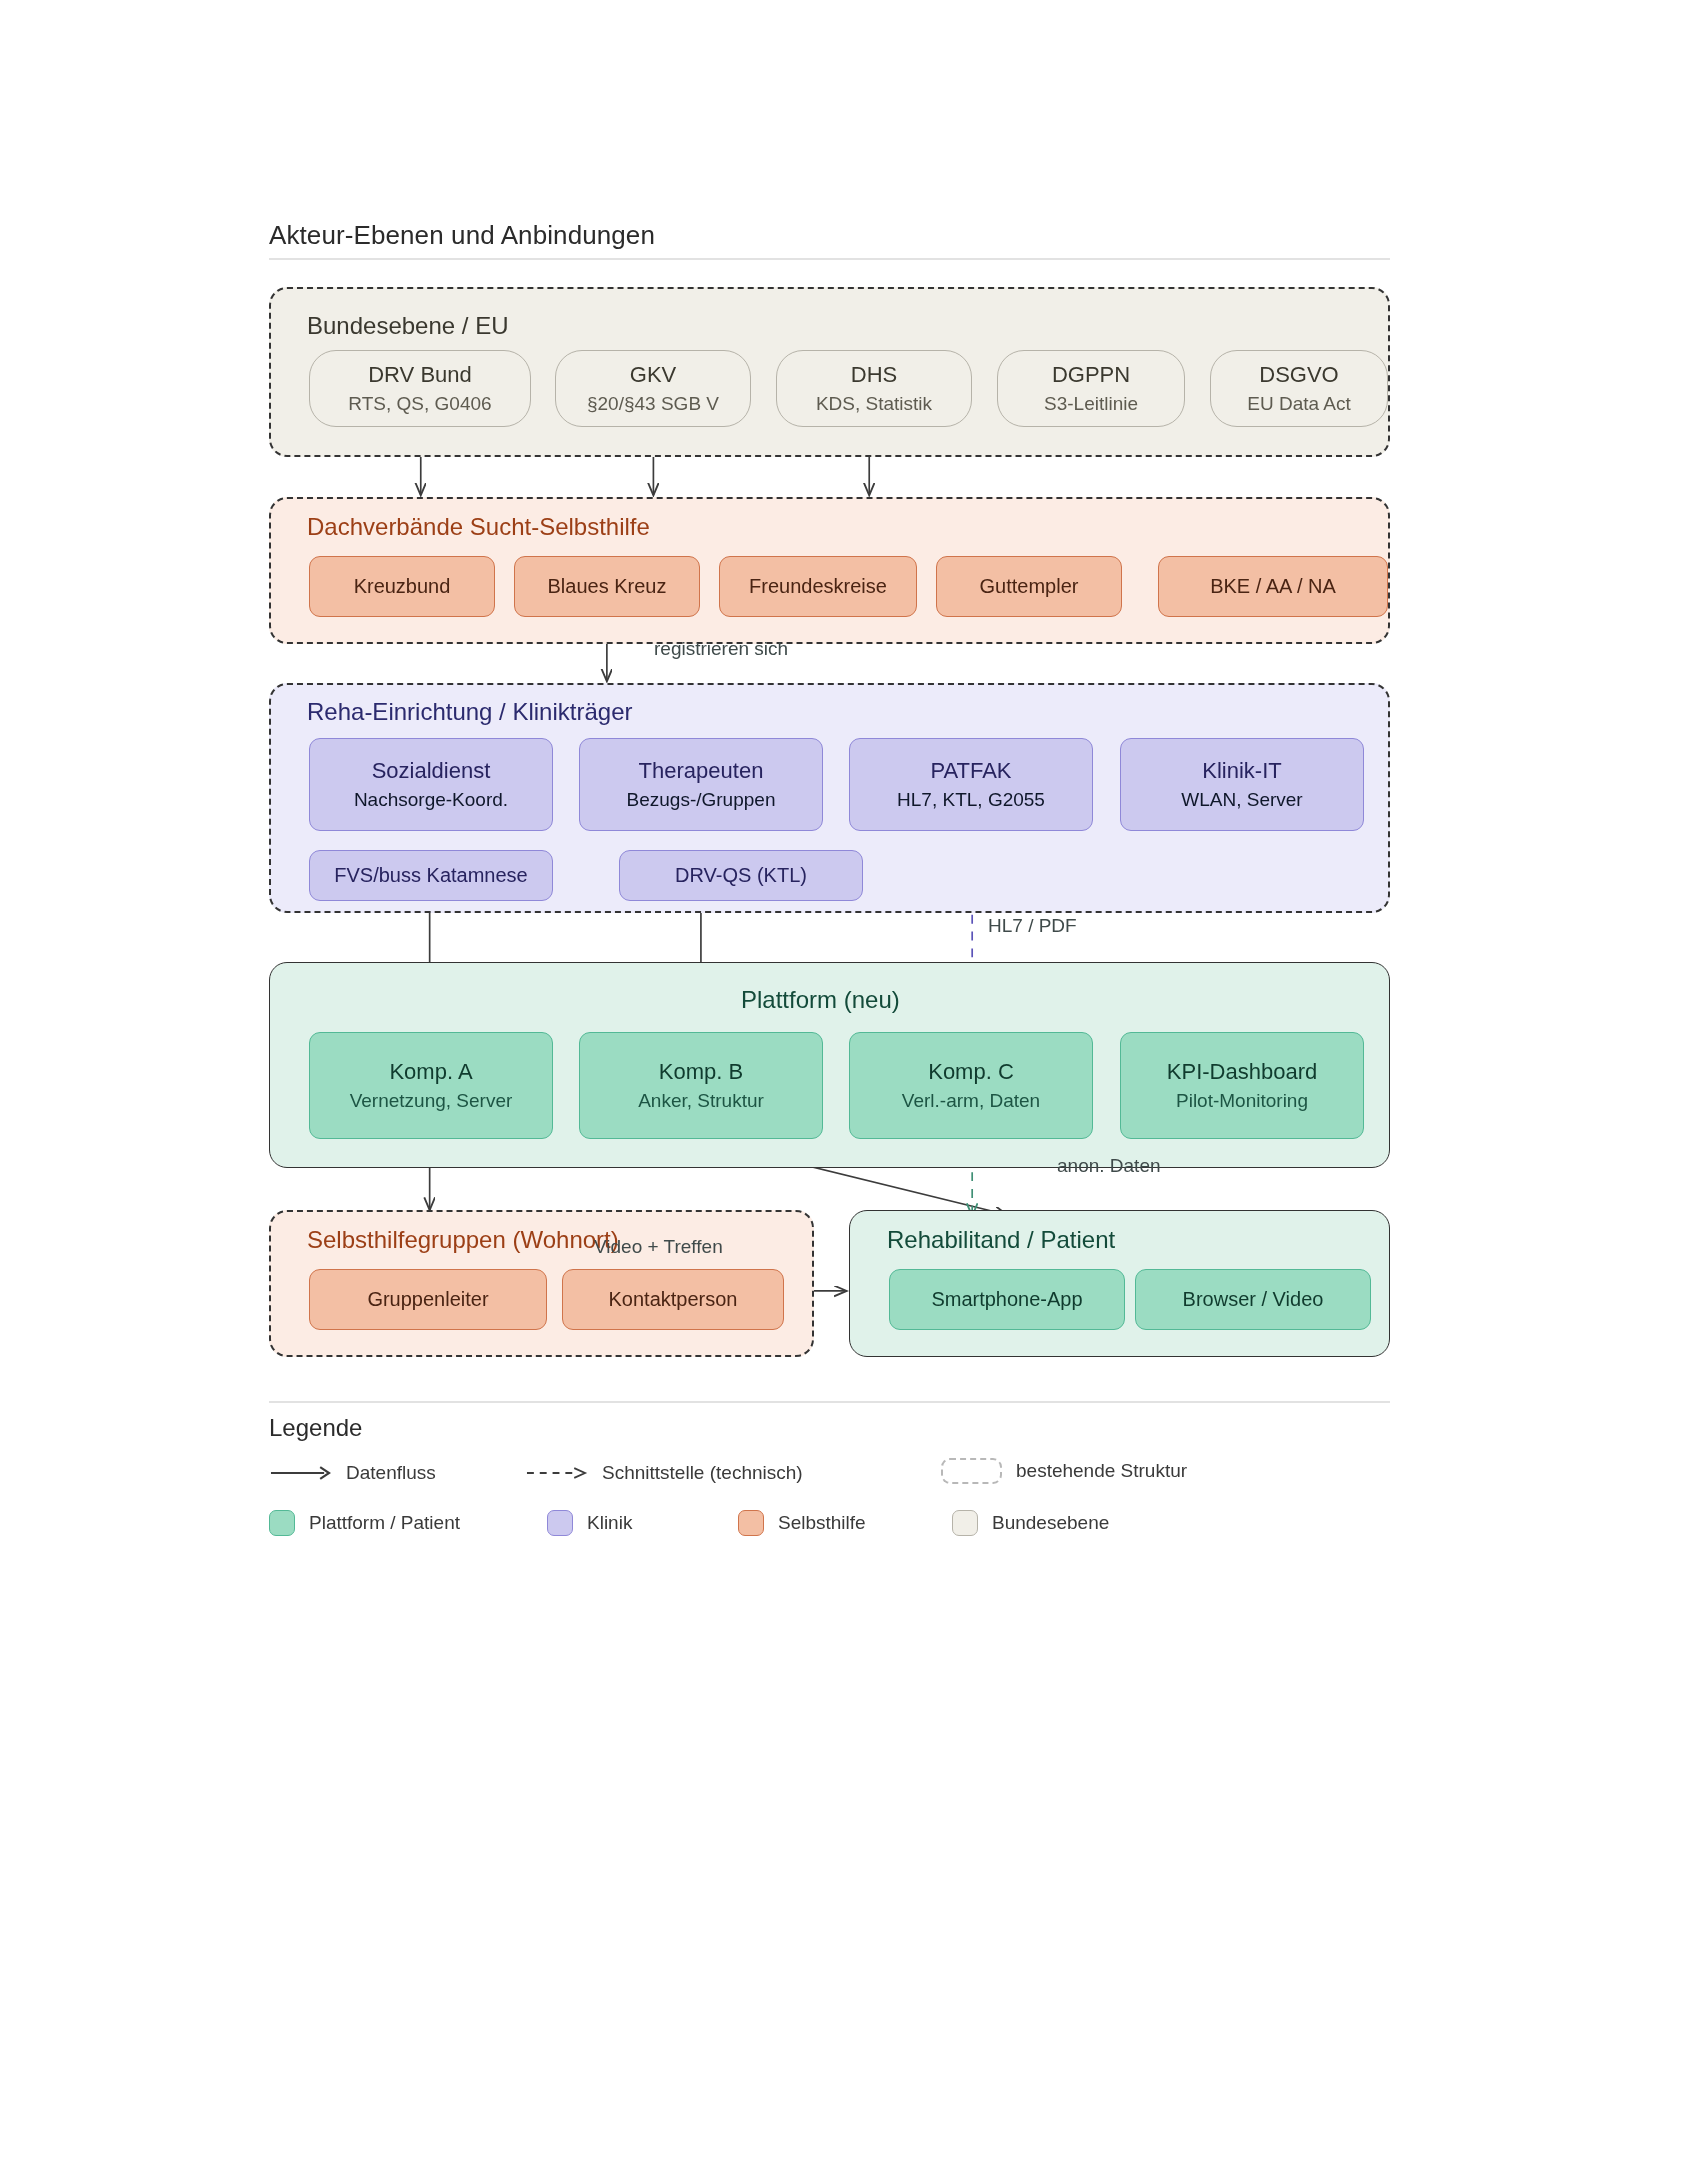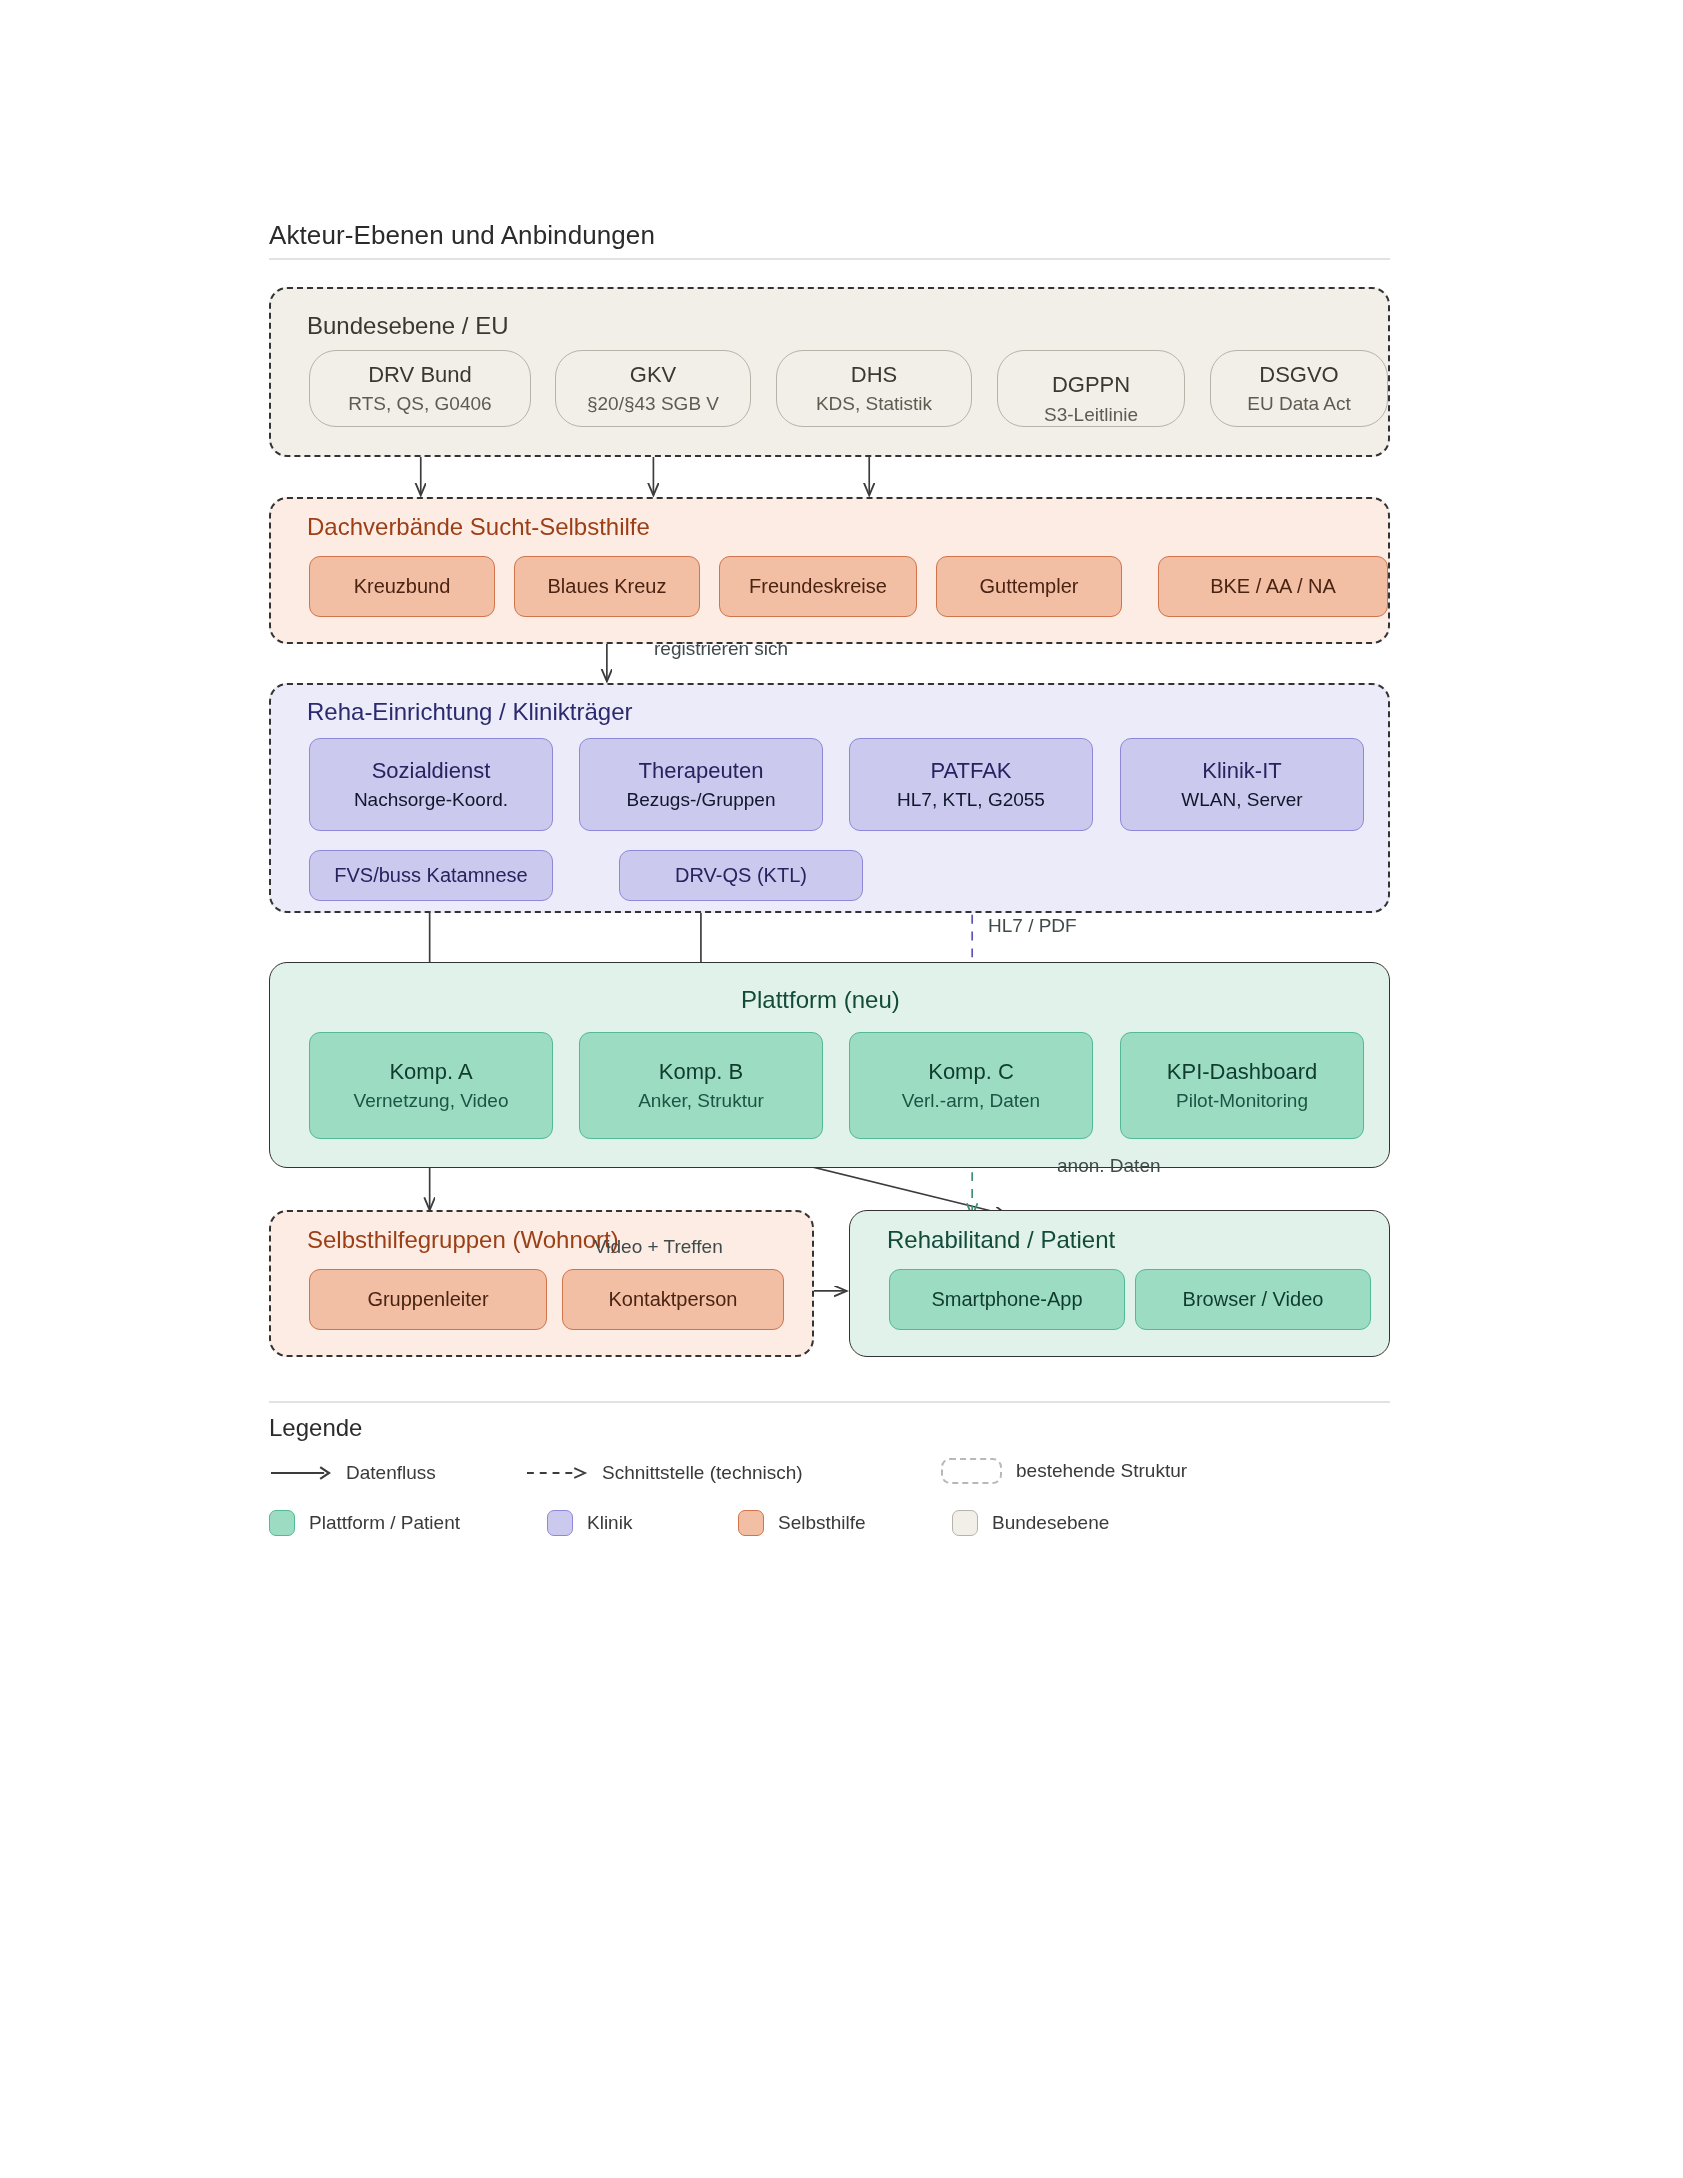--- a/index.html
+++ b/index.html
@@ -198,21 +198,21 @@
     <span class="n-sub">RTS, QS, G0406</span>
   </div>
   <div class="node pal-bund-node" style="left:555px; top:350px; width:196px; height:77px;">
     <span class="n-main">GKV</span>
     <span class="n-sub">§20/§43 SGB V</span>
   </div>
   <div class="node pal-bund-node" style="left:776px; top:350px; width:196px; height:77px;">
     <span class="n-main">DHS</span>
     <span class="n-sub">KDS, Statistik</span>
   </div>
-  <div class="node pal-bund-node" style="left:997px; top:350px; width:188px; height:77px;justify-content:flex-end;">
+  <div class="node pal-bund-node" style="left:997px; top:350px; width:188px; height:77px;">
     <span class="n-main">DGPPN</span>
     <span class="n-sub">S3-Leitlinie</span>
   </div>
   <div class="node pal-bund-node" style="left:1210px; top:350px; width:178px; height:77px;">
     <span class="n-main">DSGVO</span>
     <span class="n-sub">EU Data Act</span>
   </div>
 
   <div class="panel dashed pal-sh-panel" style="left:269px; top:497px; width:1121px; height:147px;"></div>
   <div class="panel-title pal-sh-title" style="left:307px; top:513px;">Dachverbände Sucht-Selbsthilfe</div>
@@ -262,21 +262,21 @@
     <span class="n-main">DRV-QS (KTL)</span>
   </div>
 
   <div class="edge-label" style="left:988px; top:915px;">HL7 / PDF</div>
 
   <div class="panel solid pal-pf-panel" style="left:269px; top:962px; width:1121px; height:206px;"></div>
   <div class="panel-title pal-pf-title" style="left:741px; top:986px;">Plattform (neu)</div>
 
   <div class="node pal-pf-node" style="left:309px; top:1032px; width:244px; height:107px;">
     <span class="n-main">Komp. A</span>
-    <span class="n-sub">Vernetzung, Video</span>
+    <span class="n-sub">Vernetzung, Server</span>
   </div>
   <div class="node pal-pf-node" style="left:579px; top:1032px; width:244px; height:107px;">
     <span class="n-main">Komp. B</span>
     <span class="n-sub">Anker, Struktur</span>
   </div>
   <div class="node pal-pf-node" style="left:849px; top:1032px; width:244px; height:107px;">
     <span class="n-main">Komp. C</span>
     <span class="n-sub">Verl.-arm, Daten</span>
   </div>
   <div class="node pal-pf-node" style="left:1120px; top:1032px; width:244px; height:107px;">

